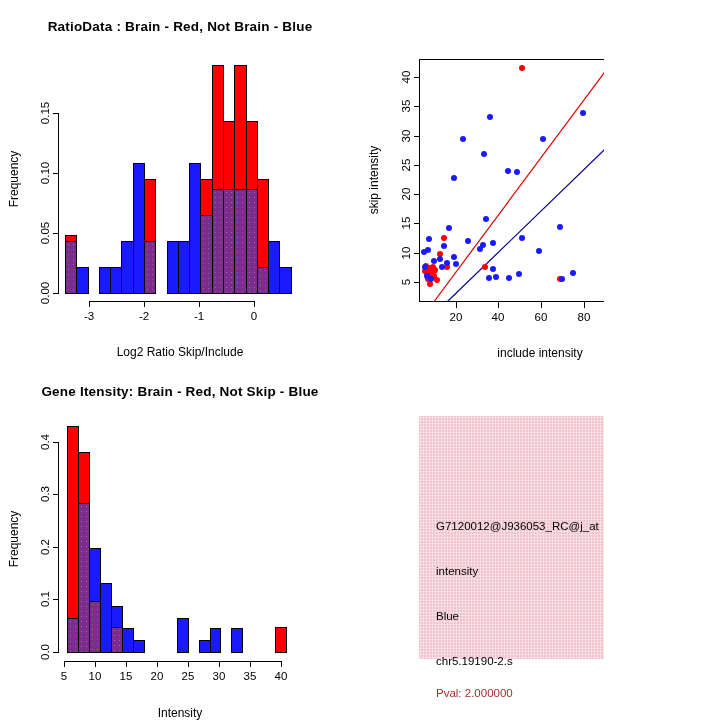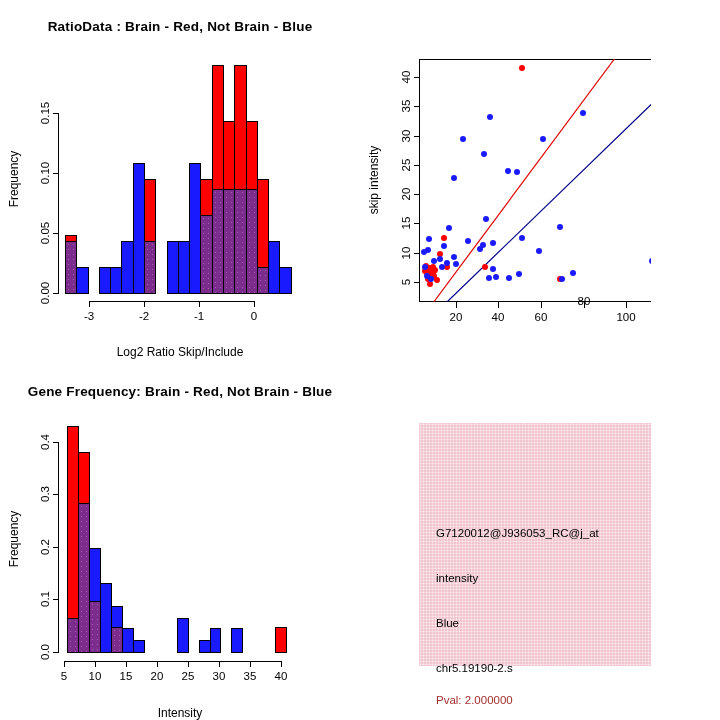--- a/index.html
+++ b/index.html
@@ -1,30 +1,30 @@
 <!DOCTYPE html>
 <html><head>
 <meta charset="utf-8">
 <style>
   html,body{margin:0;padding:0;background:#fff;}
   .stage{position:relative;width:604px;height:720px;background:#ffffff;
-         font-family:"Liberation Sans",sans-serif;color:#000;overflow:hidden;padding-left:47px;}
+         font-family:"Liberation Sans",sans-serif;color:#000;overflow:hidden;}
   .panel{position:absolute;width:360px;height:360px;}
   .title{position:absolute;left:0;right:0;text-align:center;font-weight:bold;font-size:13.5px;letter-spacing:0.2px;}
   .xlab{position:absolute;left:0;right:0;text-align:center;font-size:12px;}
   .ylab{position:absolute;width:200px;text-align:center;font-size:12px;
         transform:rotate(-90deg);}
   .aline{position:absolute;background:#000;}
   .xtick{position:absolute;width:44px;height:12px;line-height:12px;font-size:11.5px;text-align:center;}
   .ytick{position:absolute;width:36px;height:12px;line-height:12px;font-size:11.5px;text-align:center;transform:rotate(-90deg);}
   .seg{position:absolute;box-sizing:border-box;border:1px solid #000;}
   .seg.pur{background-image:radial-gradient(rgba(233,120,200,0.55) 0.8px, transparent 1px);background-size:5px 5px;}
   .dot{position:absolute;width:6px;height:6px;border-radius:50%;}
   .sbox{position:absolute;box-sizing:border-box;border:1px solid #000;}
-  .infobox{position:absolute;left:59px;top:63px;width:243px;height:243px;
+  .infobox{position:absolute;left:59px;top:56px;width:243px;height:243px;
            background-color:#efc5cf;
            background-image:radial-gradient(#fde9ee 0.9px, transparent 1.1px);
            background-size:3px 3px;text-decoration:underline;}
   .info-line{position:absolute;left:17px;font-size:11.5px;white-space:nowrap;}
 </style>
 </head>
 <body>
 
 <div class="stage">
 
@@ -73,29 +73,30 @@
       <div class="seg pur" style="left: 246px; top: 189px; width: 12px; height: 105px; background-color: rgb(123, 45, 142);"></div>
       <div class="seg" style="left: 246px; top: 121px; width: 12px; height: 69px; background-color: rgb(255, 0, 0);"></div>
       <div class="seg pur" style="left: 257px; top: 267px; width: 12px; height: 27px; background-color: rgb(123, 45, 142);"></div>
       <div class="seg" style="left: 257px; top: 179px; width: 12px; height: 89px; background-color: rgb(255, 0, 0);"></div>
       <div class="seg" style="left: 268px; top: 241px; width: 12px; height: 53px; background-color: rgb(26, 26, 255);"></div>
       <div class="seg" style="left: 279px; top: 267px; width: 13px; height: 27px; background-color: rgb(26, 26, 255);"></div>
     </div>
 
   <div class="panel" id="panel1" style="left:360px;top:0">
     <div class="ylab" style="left:-86px;top:173px">skip intensity</div>
+    <div class="xlab" style="top:346px">include intensity</div>
   <div class="sbox" style="left: 59px; top: 59px; width: 243px; height: 243px;"></div>
       <div class="aline" style="left: 96px; top: 302px; width: 1px; height: 6px;"></div>
       <div class="xtick" style="left: 74px; top: 311px;">20</div>
       <div class="aline" style="left: 138px; top: 302px; width: 1px; height: 6px;"></div>
       <div class="xtick" style="left: 116px; top: 311px;">40</div>
       <div class="aline" style="left: 181px; top: 302px; width: 1px; height: 6px;"></div>
       <div class="xtick" style="left: 159px; top: 311px;">60</div>
       <div class="aline" style="left: 224px; top: 302px; width: 1px; height: 6px;"></div>
-      <div class="xtick" style="left: 202px; top: 295px;">80</div>
+      <div class="xtick" style="left: 202px; top: 311px;">80</div>
       <div class="aline" style="left: 266px; top: 302px; width: 1px; height: 6px;"></div>
       <div class="xtick" style="left: 244px; top: 311px;">100</div>
       <div class="aline" style="left: 54px; top: 282px; width: 6px; height: 1px;"></div>
       <div class="ytick" style="left: 28px; top: 276px;">5</div>
       <div class="aline" style="left: 54px; top: 253px; width: 6px; height: 1px;"></div>
       <div class="ytick" style="left: 28px; top: 247px;">10</div>
       <div class="aline" style="left: 54px; top: 223px; width: 6px; height: 1px;"></div>
       <div class="ytick" style="left: 28px; top: 217px;">15</div>
       <div class="aline" style="left: 54px; top: 194px; width: 6px; height: 1px;"></div>
       <div class="ytick" style="left: 28px; top: 188px;">20</div>
@@ -171,21 +172,21 @@
       <div class="dot" style="left: 176.432px; top: 247.941px; background-color: rgb(26, 26, 255);"></div>
       <div class="dot" style="left: 180.062px; top: 136.102px; background-color: rgb(26, 26, 255);"></div>
       <div class="dot" style="left: 197.145px; top: 223.933px; background-color: rgb(26, 26, 255);"></div>
       <div class="dot" style="left: 199.28px; top: 276.047px; background-color: rgb(26, 26, 255);"></div>
       <div class="dot" style="left: 209.743px; top: 269.606px; background-color: rgb(26, 26, 255);"></div>
       <div class="dot" style="left: 219.779px; top: 110.338px; background-color: rgb(26, 26, 255);"></div>
       <div class="dot" style="left: 288.964px; top: 257.895px; background-color: rgb(26, 26, 255);"></div>
     </div>
 
   <div class="panel" id="panel2" style="left:0;top:360px">
-    <div class="title" style="top:24px">Gene Frequency: Brain - Red, Not Brain - Blue</div>
+    <div class="title" style="top:24px">Gene Itensity: Brain - Red, Not Skip - Blue</div>
     <div class="ylab" style="left:-86px;top:172px">Frequency</div>
     <div class="xlab" style="top:346px">Intensity</div>
   <div class="aline" style="left: 64px; top: 301px; width: 218px; height: 1px;"></div>
       <div class="aline" style="left: 64px; top: 301px; width: 1px; height: 6px;"></div>
       <div class="xtick" style="left: 42px; top: 310px;">5</div>
       <div class="aline" style="left: 95px; top: 301px; width: 1px; height: 6px;"></div>
       <div class="xtick" style="left: 73px; top: 310px;">10</div>
       <div class="aline" style="left: 126px; top: 301px; width: 1px; height: 6px;"></div>
       <div class="xtick" style="left: 104px; top: 310px;">15</div>
       <div class="aline" style="left: 157px; top: 301px; width: 1px; height: 6px;"></div>

